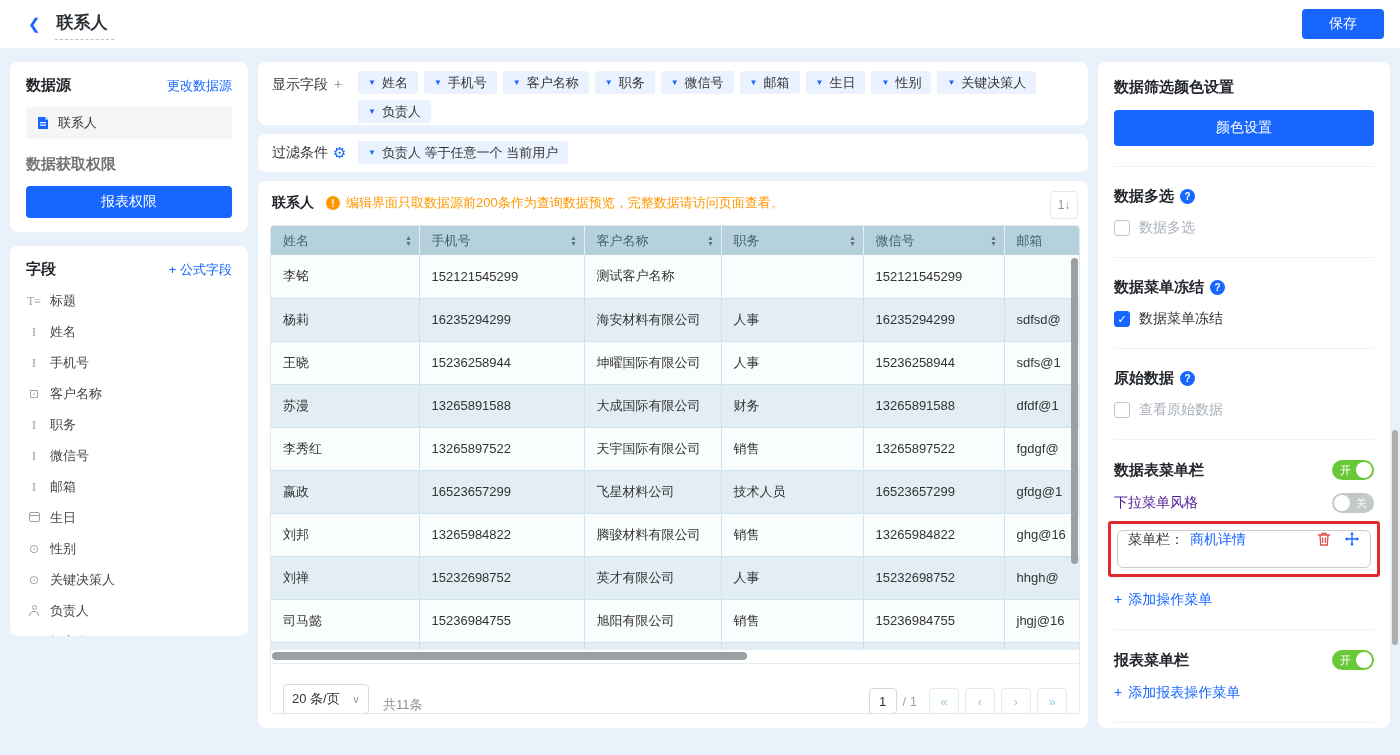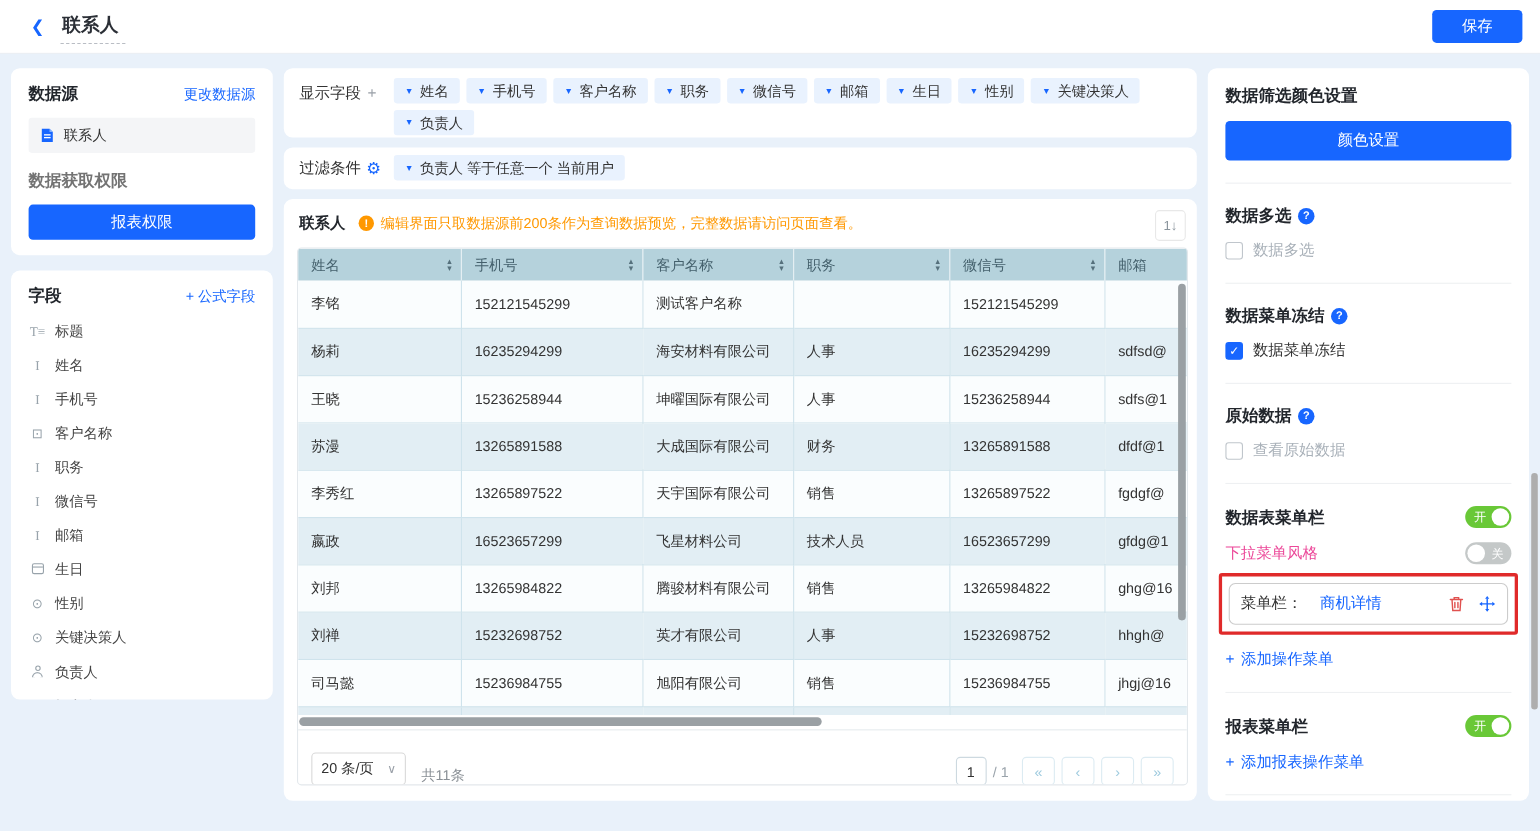--- a/index.html
+++ b/index.html
@@ -96,30 +96,30 @@
   .color-btn { margin-top:13px; width:100%; height:36px; background:#1766ff; color:#fff; border:none; border-radius:4px; font-size:14px; cursor:pointer;}
   .divider { height:1px; background:#eef0f2; margin:20px 0; }
   .cbrow { margin-top:13px; display:flex; align-items:center; gap:9px; cursor:pointer; }
   .cbbox { width:16px; height:16px; border:1px solid #c0c6cc; border-radius:3px; background:#fff;
            display:inline-flex; align-items:center; justify-content:center; color:transparent; font-size:11px; }
   .cbrow.checked .cbbox { background:#1766ff; border-color:#1766ff; color:#fff; }
   .cblabel { font-size:14px; color:#a9b1b9; }
   .cbrow.checked .cblabel { color:#333; }
   .toggle-row { display:flex; align-items:center; justify-content:space-between; }
   .toggle-row + .toggle-row { margin-top:13px; }
-  .row-label { font-size:14px; color:#ec4899; }
+  .row-label { font-size:14px; color:#4c1d95; }
   .switch { width:42px; height:20px; border-radius:10px; position:relative; cursor:pointer; flex:0 0 42px;}
   .switch .knob { position:absolute; top:2px; width:16px; height:16px; border-radius:50%; background:#fff; }
   .switch .lbl { position:absolute; top:3px; font-size:11px; color:#fff; }
   .switch.on  { background:#69c837; }
   .switch.on .knob { right:2px; }  .switch.on .lbl { left:8px; }
   .switch.off { background:#c4c8c8; }
   .switch.off .knob { left:2px; }  .switch.off .lbl { right:7px; }
   .red-wrap { margin:8px -6px 0; border:3px solid #e02a2a; border-radius:3px; padding:6px; }
-  .menu-item { border:1px solid #ccc; border-radius:6px; height:38px; display:flex; align-items:center; padding:16px 10px; gap:16px; background:#fff;}
+  .menu-item { border:1px solid #ccc; border-radius:6px; height:38px; display:flex; align-items:flex-start; padding:0 10px; gap:6px; background:#fff;}
   .mi-prefix { font-size:14px; color:#333; }
   .mi-name { font-size:14px; color:#1766ff; cursor:pointer; }
   .mi-icons { margin-left:auto; display:flex; align-items:center; gap:12px; }
   .mi-icons svg { cursor:pointer; display:block; }
   .add-link { display:inline-flex; margin-top:14px; font-size:14px; color:#1766ff; cursor:pointer; text-decoration:none; gap:6px;}
 
   
   .page-scrollbar { position:absolute; right:2px; top:430px; width:6px; height:215px; background:#aeaeae; border-radius:3px; z-index:9;}
 </style>
 </head>

